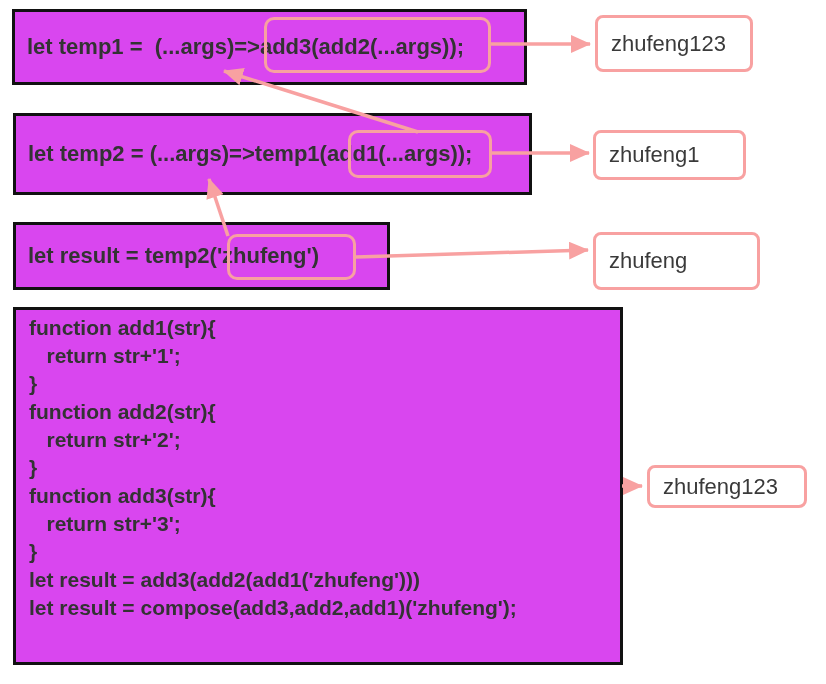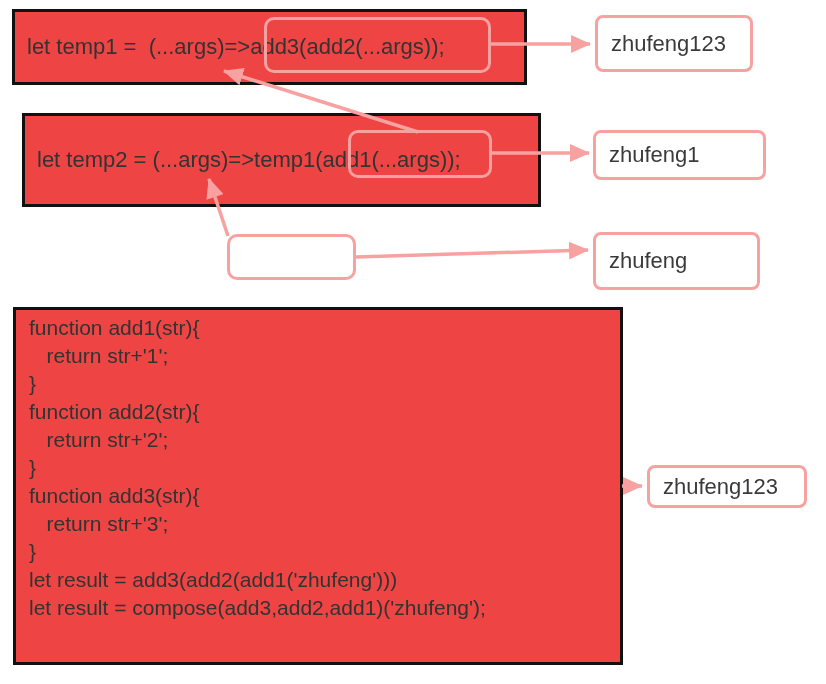--- a/index.html
+++ b/index.html
@@ -12,41 +12,42 @@
     position:relative;
     width:826px;height:684px;
     background:#ffffff;
     font-family:"Liberation Sans","DejaVu Sans",sans-serif;
     color:var(--code-text);
     overflow:hidden;
   }
   .code-box{
     position:absolute;
     border:3px solid var(--box-border);
-    background:#ef4444;
+    background:#d946ef;
     box-sizing:border-box;
     display:flex;
     align-items:center;
+    font-weight:bold;
   }
   .code-line{
     white-space:pre;
     font-size:22px;
     color:var(--code-text);
     padding-left:12px;
   }
   .code-block{
     white-space:pre;
     font-size:21px;
     line-height:28px;
     color:var(--code-text);
     padding:4px 0 0 13px;
     align-self:flex-start;
   }
   .box1{left:12px;top:9px;width:515px;height:76px;}
-  .box2{left:22px;top:113px;width:519px;height:94px;}
+  .box2{left:13px;top:113px;width:519px;height:82px;}
   .box3{left:13px;top:222px;width:377px;height:68px;}
   .box4{left:13px;top:307px;width:610px;height:358px;align-items:flex-start;}
   .hl{
     position:absolute;
     border:3px solid var(--accent-pink);
     border-radius:10px;
     box-sizing:border-box;
     background:transparent;
   }
   .hl1{left:264px;top:17px;width:227px;height:56px;}
@@ -61,21 +62,21 @@
     display:flex;
     align-items:center;
   }
   .result-label{
     font-size:22px;
     color:#3a3a3a;
     padding-left:13px;
     white-space:pre;
   }
   .r1{left:595px;top:15px;width:158px;height:57px;}
-  .r2{left:593px;top:130px;width:173px;height:50px;}
+  .r2{left:593px;top:130px;width:153px;height:50px;}
   .r3{left:593px;top:232px;width:167px;height:58px;}
   .r4{left:647px;top:465px;width:160px;height:43px;}
   .arrows{
     position:absolute;
     left:0;top:0;width:826px;height:684px;
     pointer-events:none;
   }
   .arrow{
     stroke:var(--accent-pink);
     stroke-width:3.5;
@@ -89,20 +90,23 @@
 <div class="canvas">
 
   <div class="code-box box1">
     <span class="code-line">let temp1 =  (...args)=&gt;add3(add2(...args));</span>
   </div>
 
   <div class="code-box box2">
     <span class="code-line">let temp2 = (...args)=&gt;temp1(add1(...args));</span>
   </div>
 
+  <div class="code-box box3">
+    <span class="code-line">let result = temp2('zhufeng')</span>
+  </div>
 
   <div class="code-box box4">
     <div class="code-block">function add1(str){
    return str+'1';
 }
 function add2(str){
    return str+'2';
 }
 function add3(str){
    return str+'3';

